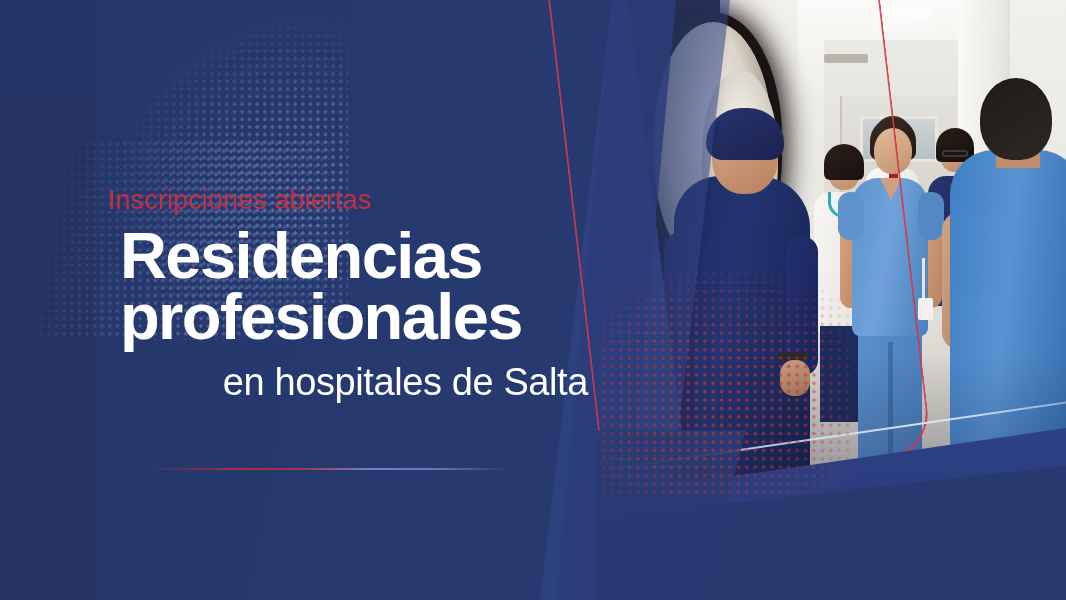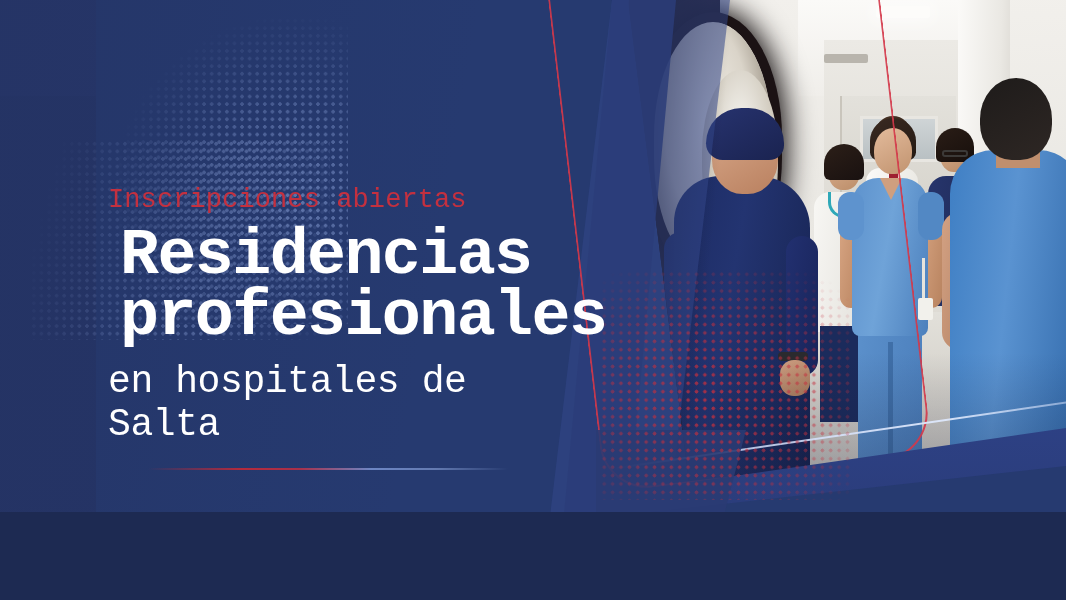--- a/index.html
+++ b/index.html
@@ -1,23 +1,23 @@
 <!DOCTYPE html>
 <html><head>
 <meta charset="utf-8">
 <title>Residencias profesionales en hospitales de Salta</title>
 <style>
   html,body{margin:0;padding:0;background:#1d2a52;}
   *{box-sizing:border-box;}
   .banner{
     position:relative;
-    width:1066px;height:512px;
+    width:1066px;height:600px;
     overflow:hidden;
     background:#263a70;
-    font-family:Liberation Mono, monospace;
+    font-family:Liberation Sans, sans-serif;
   }
   
   .bg-base{position:absolute;inset:0;background:#263a70;}
   .bg-band-left{position:absolute;left:0;top:0;width:96px;height:100%;
     background:#253466;}
   .bg-band-tl{position:absolute;left:0;top:0;width:96px;height:96px;
     background:#27366a;}
   .bg-vignette{position:absolute;inset:0;
     background:linear-gradient(100deg,#24336399 0%,#2a3e7500 42%,#2a3e7500 70%,#22305e55 100%);}
 
@@ -234,21 +234,21 @@
     color:#c4303f;font-size:27px;font-weight:400;letter-spacing:.1px;
     line-height:1.05;margin:0 0 6px 0;
   }
   .headline{
     color:#ffffff;font-size:65px;font-weight:700;line-height:.93;
     letter-spacing:-1.6px;margin:12px;white-space:nowrap;
   }
   .headline .l2{display:block;}
   .subhead{
     color:#ffffff;font-size:38px;font-weight:400;line-height:1.12;
-    letter-spacing:-.4px;margin:14px 0 0 0;
+    letter-spacing:-.4px;margin:14px 0 0 0;text-align:right;
   }
   .rule{
     position:absolute;left:148px;top:468px;width:360px;height:2px;
     background:linear-gradient(90deg,rgba(196,48,63,0) 0%,#b42a3c 26%,#a8304a 42%,#6d86c4 62%,rgba(150,175,230,.55) 80%,rgba(150,175,230,0) 100%);
   }
 </style>
 </head>
 <body>
 
 <div class="banner">

